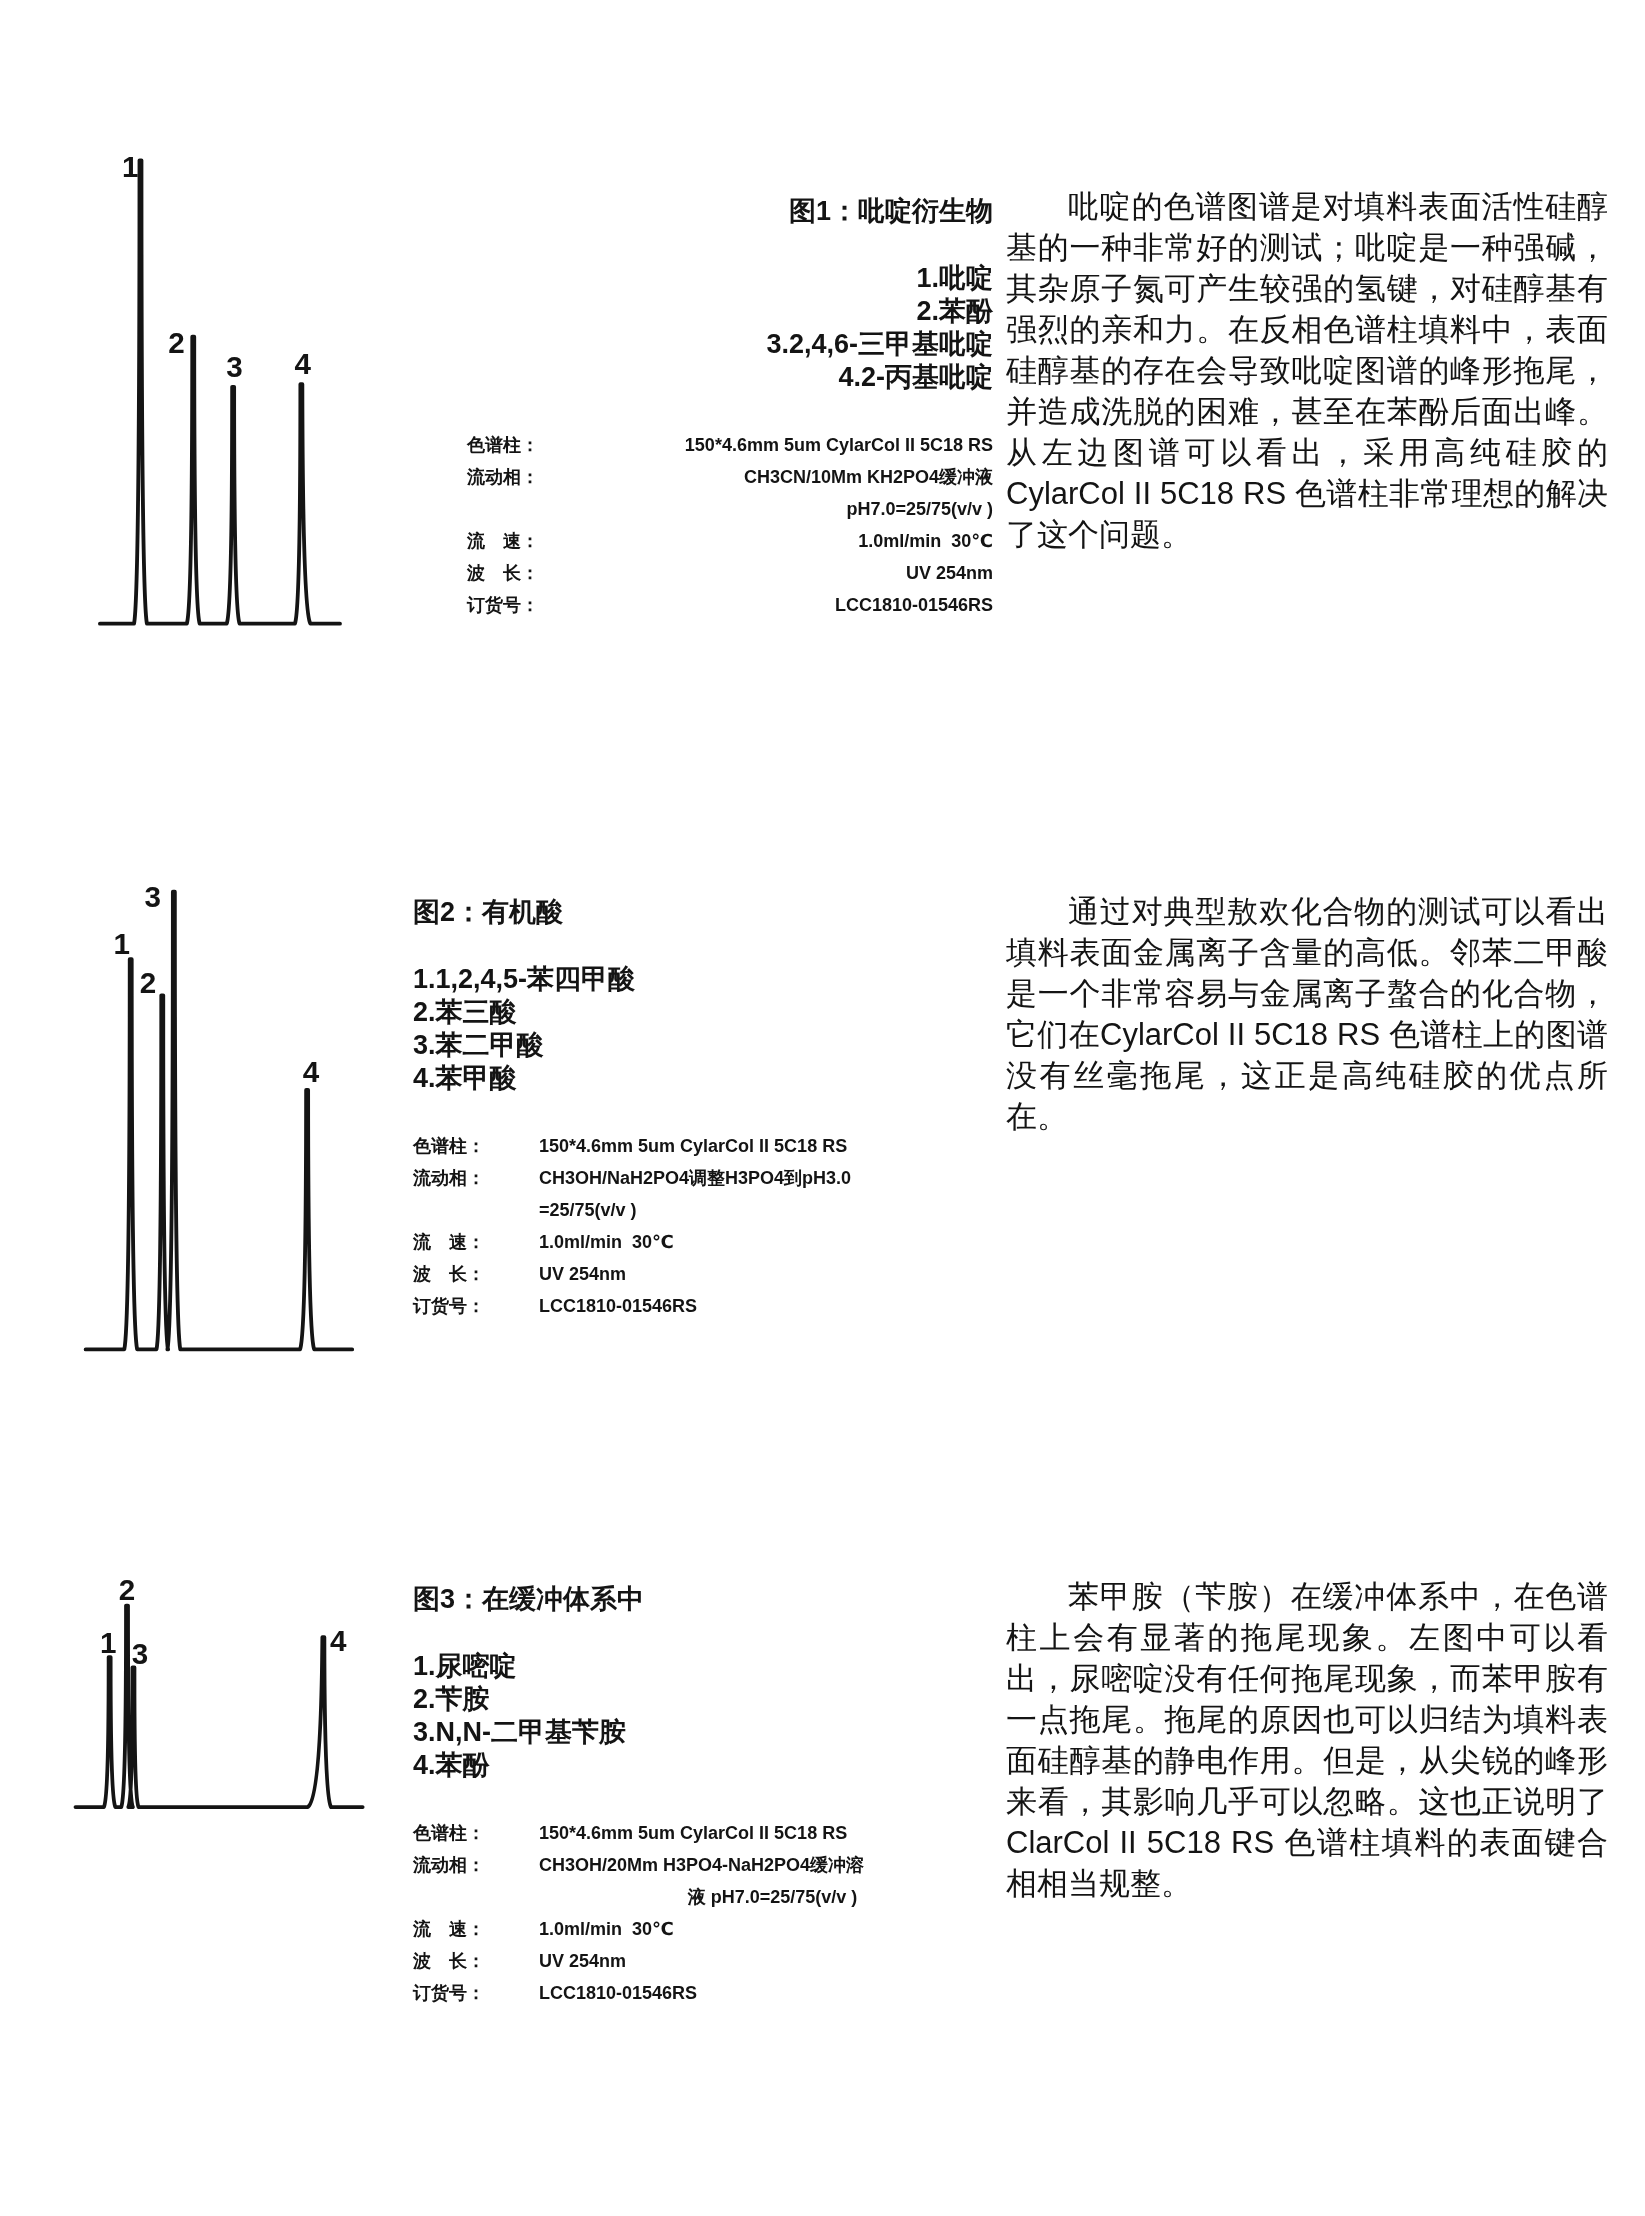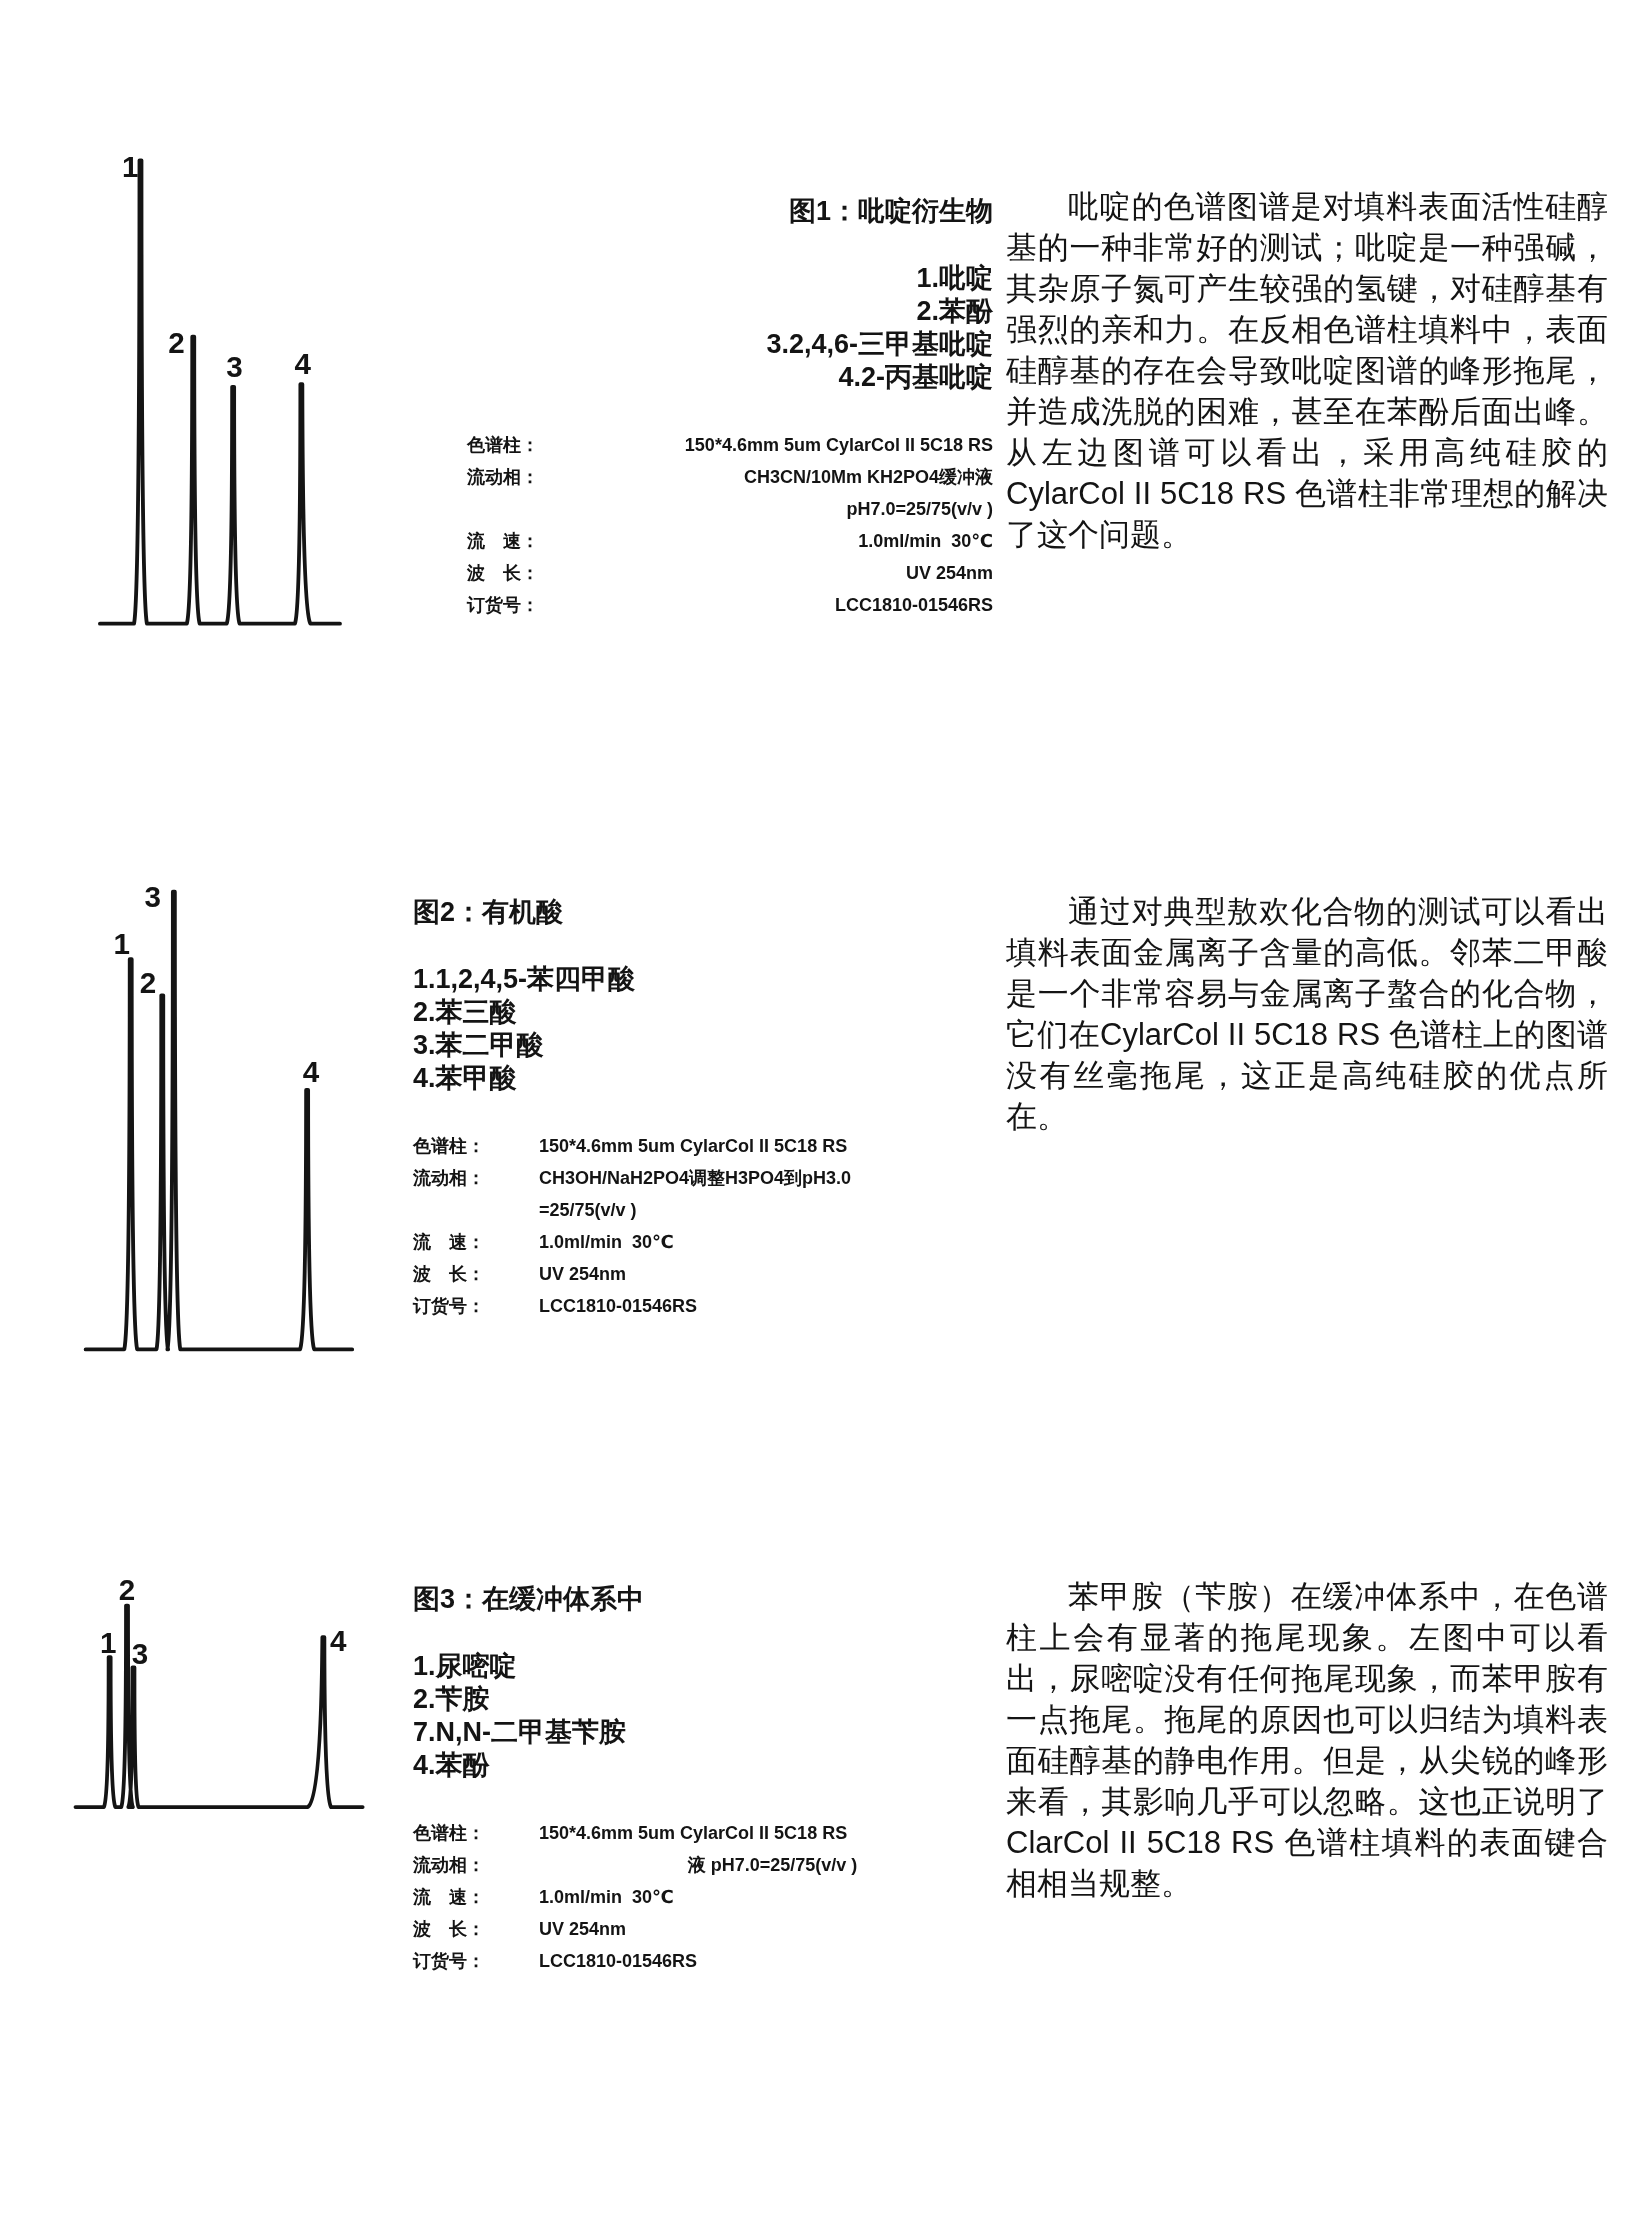--- a/index.html
+++ b/index.html
@@ -137,31 +137,31 @@
       <text x="72" y="146" text-anchor="middle" class="peak-num">1</text>
       <text x="101" y="64" text-anchor="middle" class="peak-num">2</text>
       <text x="121" y="162" text-anchor="middle" class="peak-num">3</text>
       <text x="429" y="143" text-anchor="middle" class="peak-num">4</text>
     </svg>
   <div id="mid2" class="mid">
     <h3 class="fig-title">图3：在缓冲体系中</h3>
     <ul class="peaks">
         <li>1.尿嘧啶</li>
         <li>2.苄胺</li>
-        <li>7.N,N-二甲基苄胺</li>
+        <li>3.N,N-二甲基苄胺</li>
         <li>4.苯酚</li>
       </ul>
     <div class="conds">
         <div class="cond-row">
           <span class="cond-label">色谱柱：</span>
           <span class="cond-value"><span class="v1">150*4.6mm 5um CylarCol II 5C18 RS</span></span>
         </div>
         <div class="cond-row">
           <span class="cond-label">流动相：</span>
-          <span class="cond-value"><span class="v2" style="padding-left: 13px; text-align: center;">液 pH7.0=25/75(v/v )</span></span>
+          <span class="cond-value"><span class="v1">CH3OH/20Mm H3PO4-NaH2PO4缓冲溶</span><span class="v2" style="padding-left: 13px; text-align: center;">液 pH7.0=25/75(v/v )</span></span>
         </div>
         <div class="cond-row">
           <span class="cond-label">流　速：</span>
           <span class="cond-value"><span class="v1">1.0ml/min  30℃</span></span>
         </div>
         <div class="cond-row">
           <span class="cond-label">波　长：</span>
           <span class="cond-value"><span class="v1">UV 254nm</span></span>
         </div>
         <div class="cond-row">

